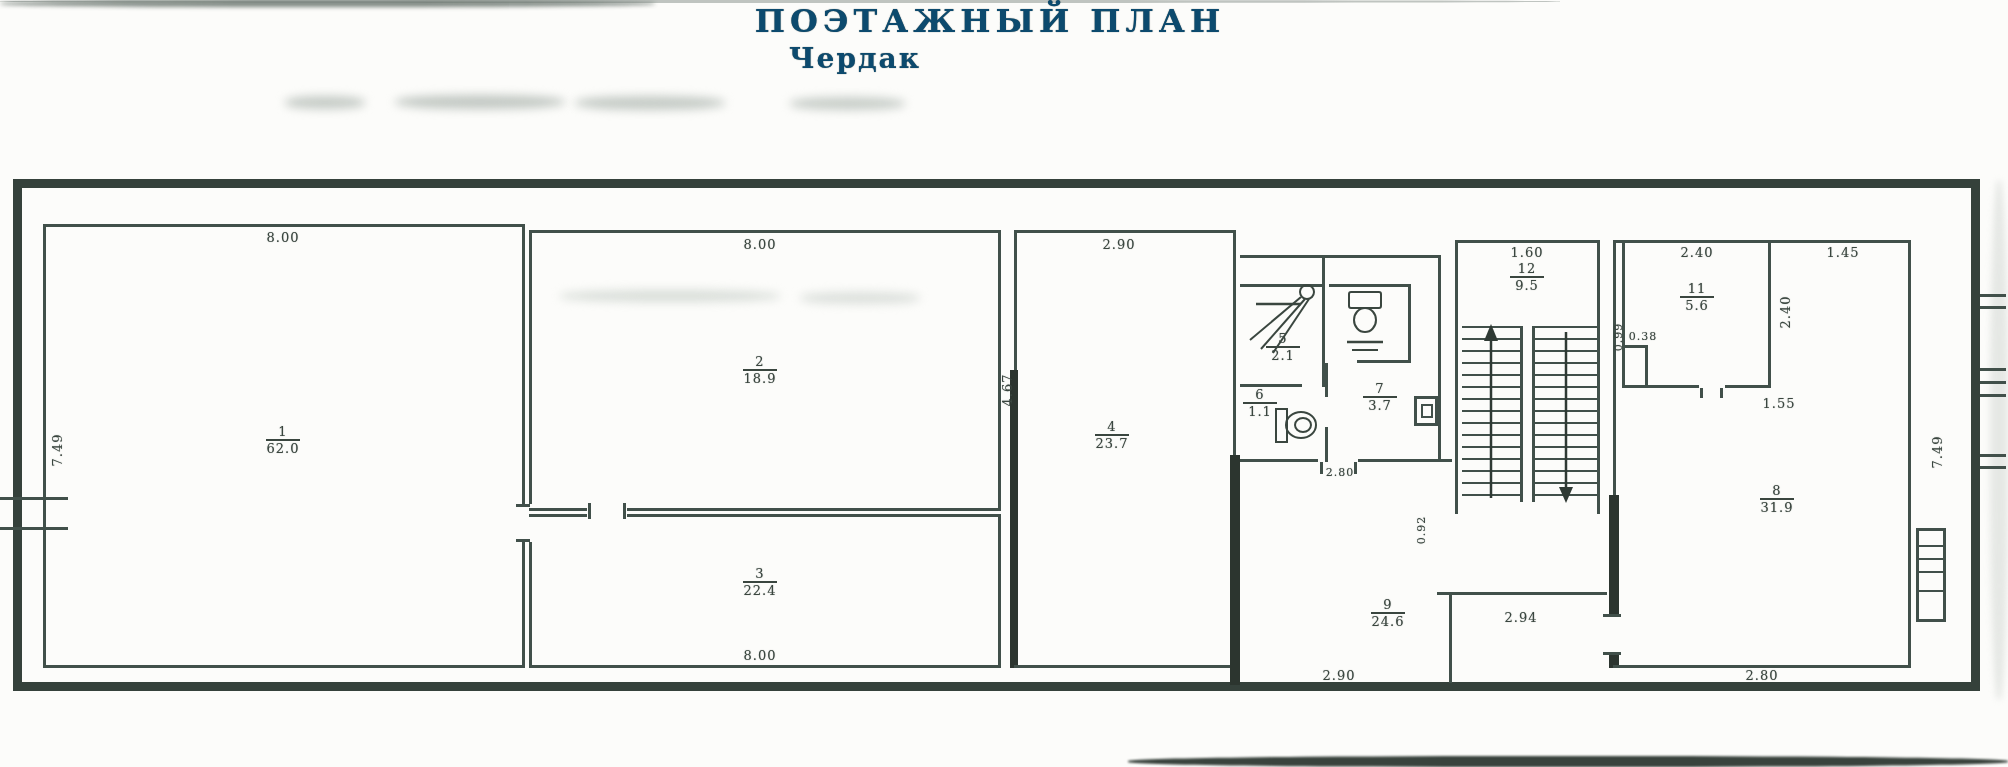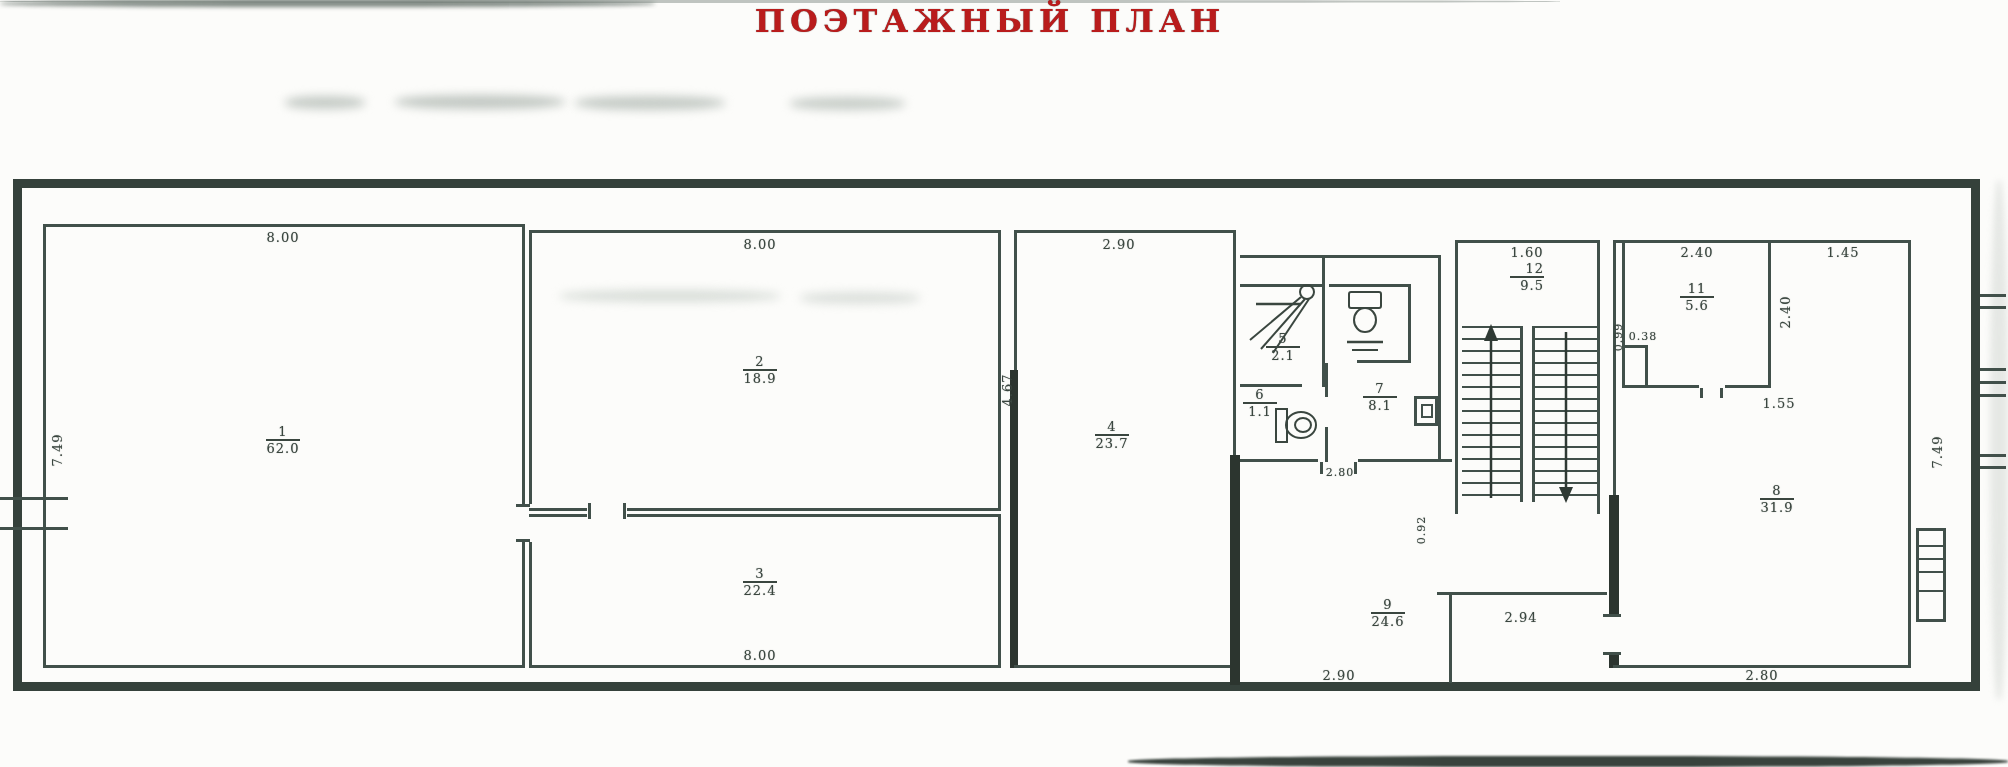--- a/index.html
+++ b/index.html
@@ -15,21 +15,21 @@
       align-items:center;color:#3a463f;line-height:1.0;letter-spacing:1px;
       font-size:13px;text-shadow:0 0 1px rgba(58,70,63,.55);}
   .room-label .bar{width:34px;height:2px;background:#3a463f;margin:1px 0;}
   .dim{position:absolute;transform:translateX(-50%);color:#3a463f;font-size:13px;
       letter-spacing:1px;white-space:nowrap;text-shadow:0 0 1px rgba(58,70,63,.5);}
   .dim.rot{transform:translate(-50%,-50%) rotate(-90deg);}
   .dim.small{font-size:11px;}
   
   .flight{position:absolute;background:repeating-linear-gradient(to bottom,#41504a 0 2px,rgba(0,0,0,0) 2px 12px);}
   .smudge{position:absolute;border-radius:45%;}
-  .title-line{position:absolute;color:#b91c1c;text-align:center;
+  .title-line{position:absolute;color:#0c4a6e;text-align:center;
       text-shadow:0 0 1px rgba(46,58,53,.8);}
   #t1{left:590px;top:2px;width:800px;font-size:32px;font-weight:700;letter-spacing:5px;}
   #t2{left:600px;top:42px;width:510px;font-size:28px;font-weight:600;letter-spacing:2px;}
   .fixture-box{position:absolute;border:3px solid #41504a;background:#fcfcfa;}
   .fixture-box-inner{position:absolute;border:2px solid #41504a;}
   svg{position:absolute;left:0;top:0;}
 </style>
 </head>
 <body>
 
@@ -40,20 +40,21 @@
   <div class="smudge" style="left:285px;top:96px;width:80px;height:13px;background:#c5cbc6;filter:blur(5px);"></div>
   <div class="smudge" style="left:395px;top:95px;width:170px;height:14px;background:#c2c8c3;filter:blur(5px);"></div>
   <div class="smudge" style="left:575px;top:96px;width:150px;height:14px;background:#c5cbc6;filter:blur(5px);"></div>
   <div class="smudge" style="left:790px;top:97px;width:115px;height:13px;background:#c8cec9;filter:blur(5px);"></div>
   <div class="smudge" style="left:560px;top:290px;width:220px;height:12px;background:#d9ded9;filter:blur(5px);"></div>
   <div class="smudge" style="left:800px;top:292px;width:120px;height:12px;background:#dce0dc;filter:blur(5px);"></div>
   <div class="smudge" style="left:1128px;top:756px;width:880px;height:11px;background:#39433d;filter:blur(1px);"></div>
   <div class="smudge" style="left:1990px;top:180px;width:18px;height:520px;background:#d7dbd7;filter:blur(3px);opacity:.6;"></div>
 
   <div class="title-line" id="t1">ПОЭТАЖНЫЙ ПЛАН</div>
+  <div class="title-line" id="t2">Чердак</div>
 
   <div style="position:absolute;left:0;top:0;width:2008px;height:767px;">
 
     <div class="wo" style="left:13px;top:179px;width:1967px;height:9px;"></div>
     <div class="wo" style="left:13px;top:682px;width:1967px;height:9px;"></div>
     <div class="wo" style="left:13px;top:179px;width:9px;height:512px;"></div>
     <div class="wo" style="left:1971px;top:179px;width:9px;height:512px;"></div>
 
     <div class="w" style="left:0;top:497px;width:68px;height:3px;"></div>
     <div class="w" style="left:0;top:527px;width:68px;height:3px;"></div>
@@ -204,38 +205,38 @@
         <span>2.1</span>
       </div>
       <div class="room-label" style="left: 1260px; top: 388px;">
         <span>6</span>
         <span class="bar"></span>
         <span>1.1</span>
       </div>
       <div class="room-label" style="left: 1380px; top: 382px;">
         <span>7</span>
         <span class="bar"></span>
-        <span>8.1</span>
+        <span>3.7</span>
       </div>
       <div class="room-label" style="left: 1388px; top: 598px;">
         <span>9</span>
         <span class="bar"></span>
         <span>24.6</span>
       </div>
       <div class="room-label" style="left: 1777px; top: 484px;">
         <span>8</span>
         <span class="bar"></span>
         <span>31.9</span>
       </div>
       <div class="room-label" style="left: 1697px; top: 282px;">
         <span>11</span>
         <span class="bar"></span>
         <span>5.6</span>
       </div>
-      <div class="room-label" style="left: 1527px; top: 262px; align-items: flex-end;">
+      <div class="room-label" style="left: 1527px; top: 262px;">
         <span>12</span>
         <span class="bar"></span>
         <span>9.5</span>
       </div>
       <span class="dim" style="left: 283px; top: 230px;">8.00</span>
       <span class="dim" style="left: 760px; top: 237px;">8.00</span>
       <span class="dim" style="left: 1119px; top: 237px;">2.90</span>
       <span class="dim" style="left: 1527px; top: 245px;">1.60</span>
       <span class="dim" style="left: 1697px; top: 245px;">2.40</span>
       <span class="dim" style="left: 1843px; top: 245px;">1.45</span>

